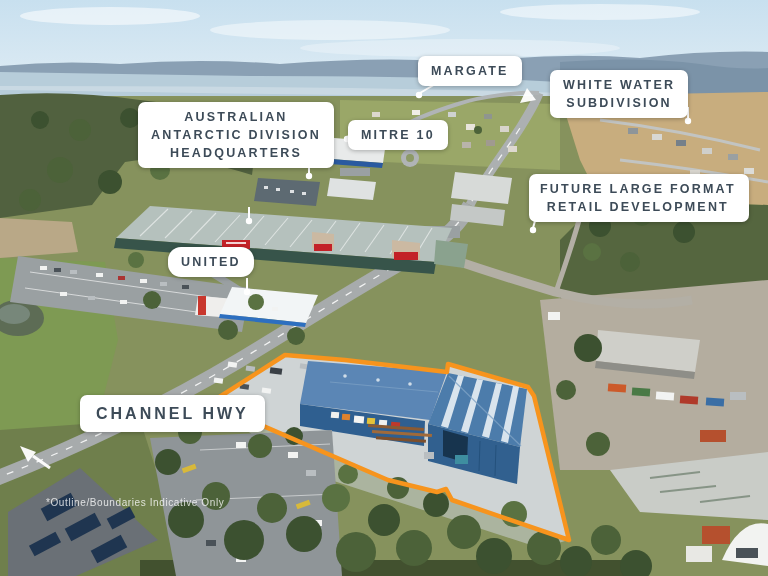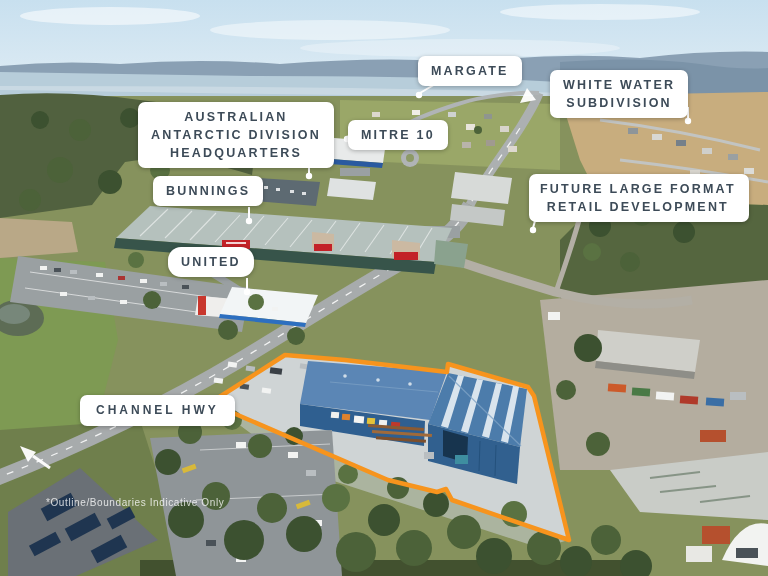--- a/index.html
+++ b/index.html
@@ -17,21 +17,21 @@
     font-weight:bold;
     letter-spacing:2.2px;
     line-height:1.45;
     text-align:center;
     padding:6px 13px;
     border-radius:7px;
     box-shadow:0 1px 4px rgba(0,0,0,.28);
     white-space:pre-line;
     z-index:5;
   }
-  #lbl-channel{font-size:12px;letter-spacing:3px;padding:7px 16px;}
+  #lbl-channel{font-size:16px;letter-spacing:3px;padding:7px 16px;}
   #disclaimer{
     position:absolute;left:46px;top:497px;
     color:rgba(255,255,255,.78);
     font-size:10px;letter-spacing:.6px;z-index:5;
   }
   .t1{fill:#3c5130}.t2{fill:#4c6239}.t3{fill:#5a7242}
   .car-w{fill:#f2f3f2}.car-s{fill:#b9bec1}.car-d{fill:#4a5258}
 </style>
 </head>
 <body>
@@ -377,21 +377,20 @@
   </g>
 </svg>
 
 <div class="map-label" id="lbl-margate" style="left:418px;top:56px;">MARGATE</div>
 <div class="map-label" style="left:550px;top:70px;">WHITE WATER
 SUBDIVISION</div>
 <div class="map-label" style="left:348px;top:100px;margin-top:20px;">MITRE 10</div>
 <div class="map-label" style="left:138px;top:102px;">AUSTRALIAN
 ANTARCTIC DIVISION
 HEADQUARTERS</div>
-<div class="map-label" style="left:153px;top:176px;">BUNNINGS</div>
 <div class="map-label" style="left:529px;top:174px;padding-left:11px;">FUTURE LARGE FORMAT
 RETAIL DEVELOPMENT</div>
 <div class="map-label" style="left:168px;top:247px;border-radius:13px;">UNITED</div>
 <div class="map-label" id="lbl-channel" style="left:80px;top:395px;">CHANNEL HWY</div>
 
 <div id="disclaimer">*Outline/Boundaries Indicative Only</div>
 
 </div>
 
 </body></html>

